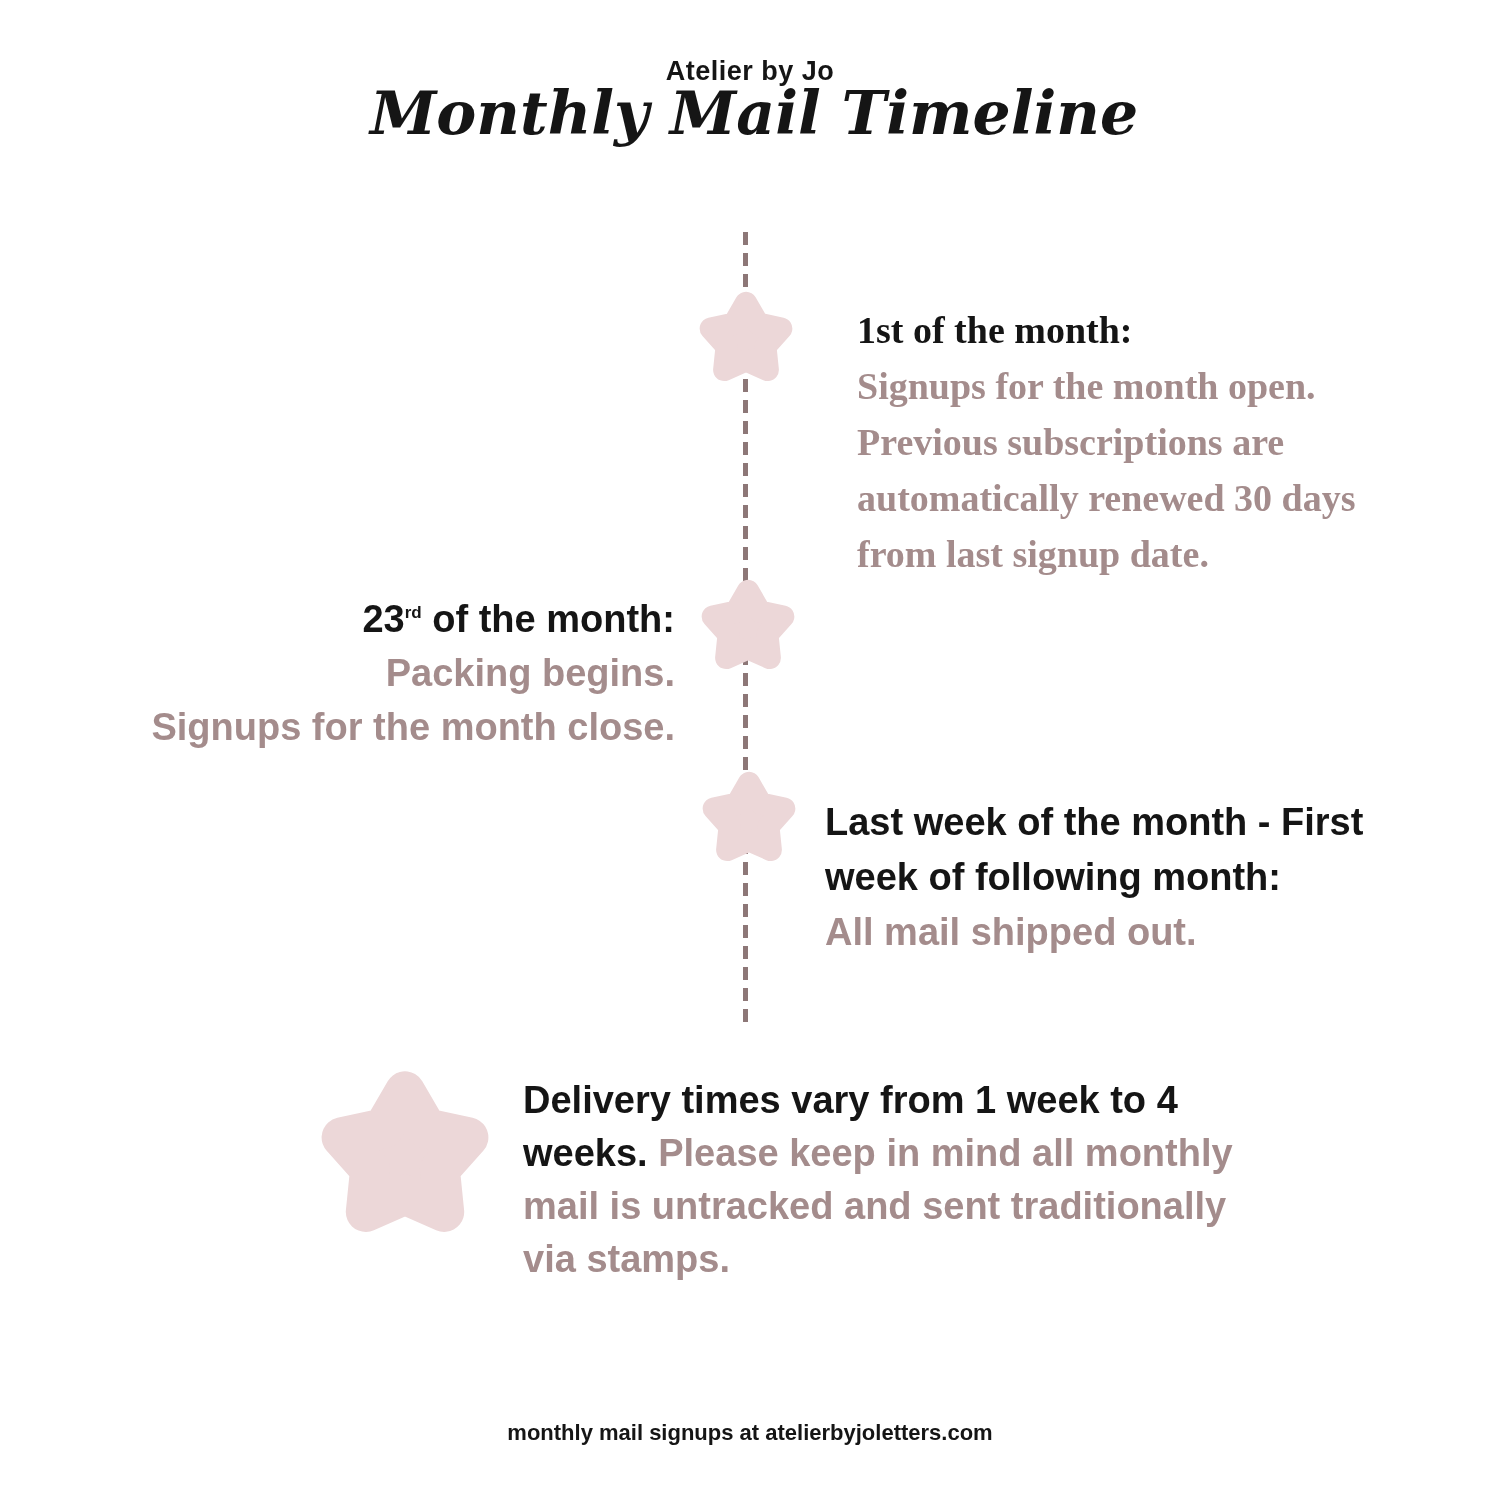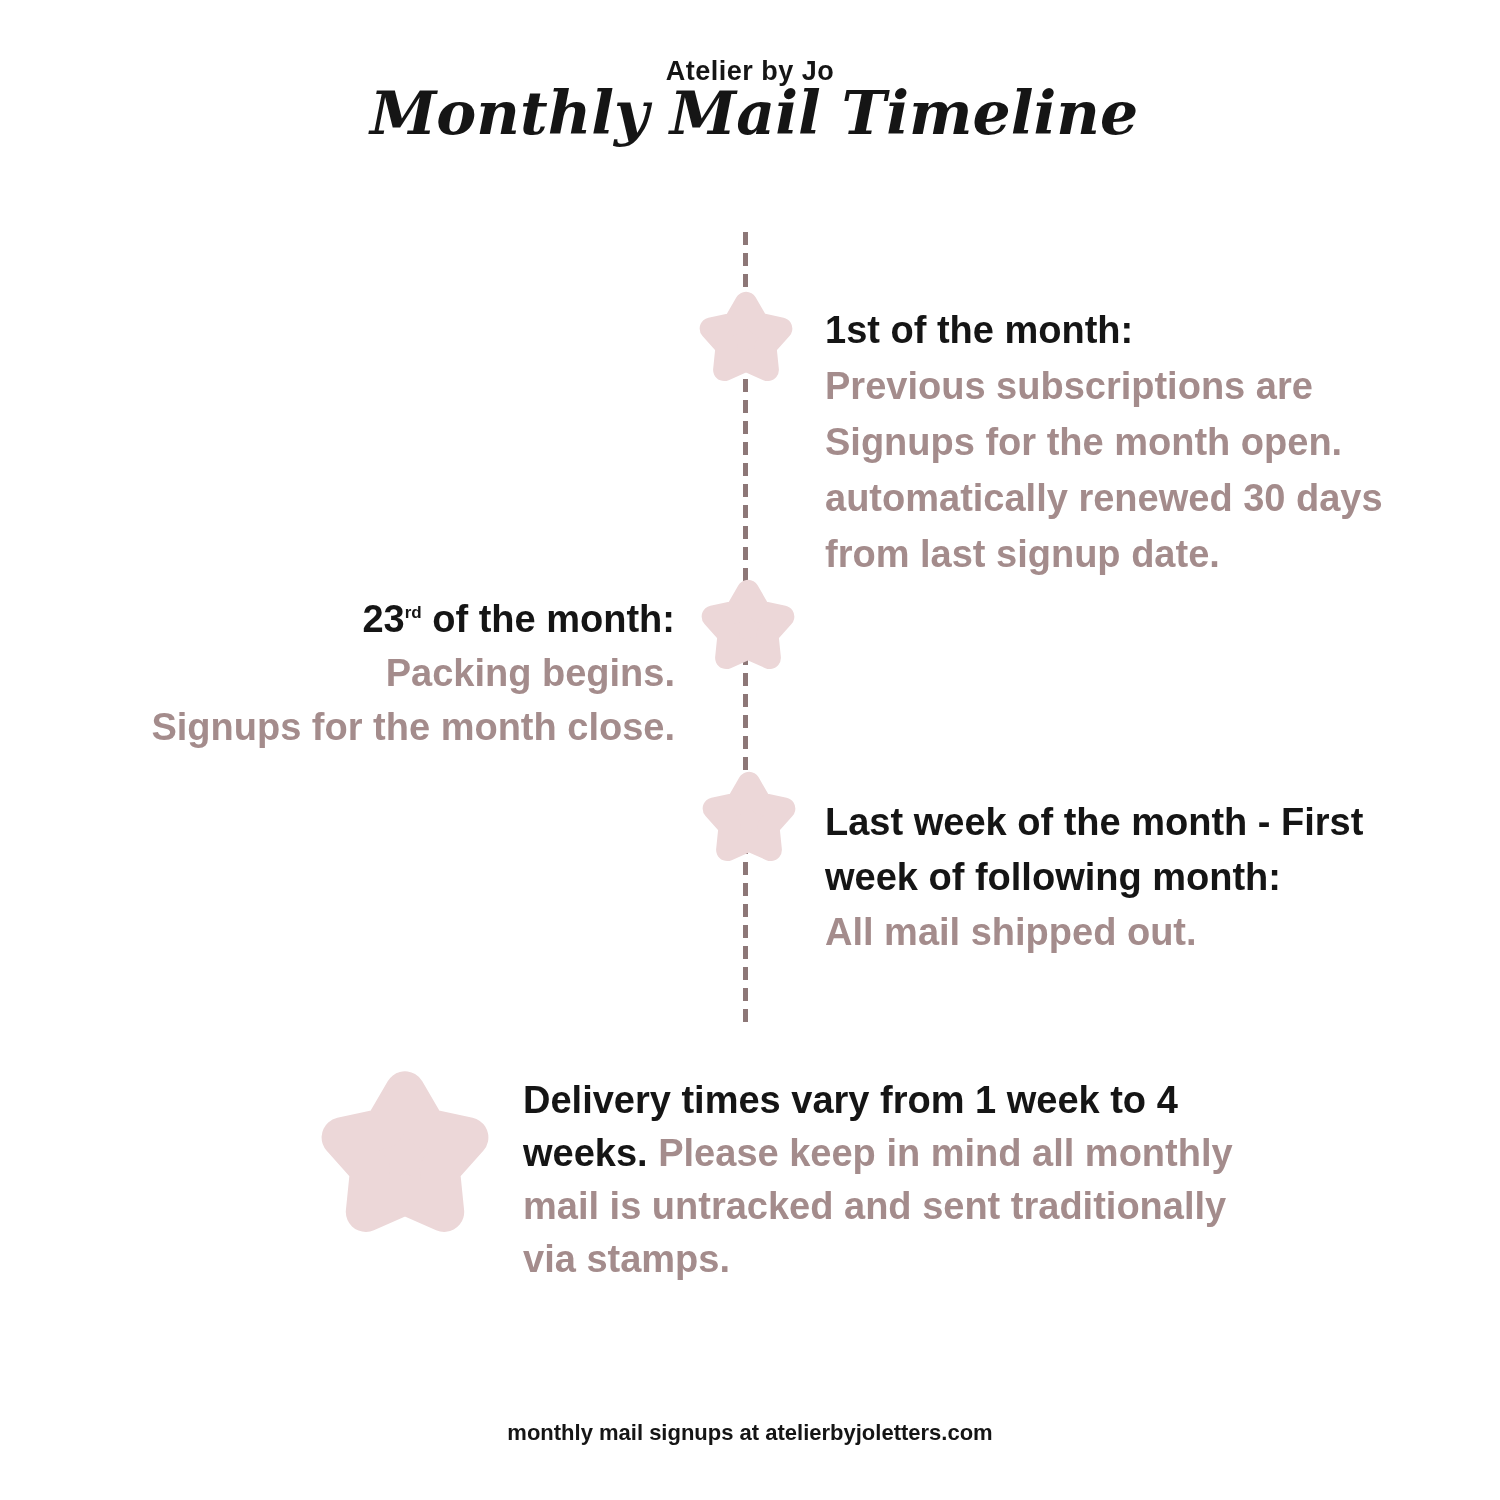--- a/index.html
+++ b/index.html
@@ -32,21 +32,21 @@
   .star.s1 { left:696px; top:290px; width:100px; height:100px; }
   .star.s2 { left:698px; top:578px; width:100px; height:100px; }
   .star.s3 { left:699px; top:770px; width:100px; height:100px; }
   .star.s4 { left:315px; top:1068px; width:180px; height:180px; }
 
   .entry { position:absolute; font-weight:700; font-size:38px; line-height:56px; }
   .heading { color: var(--heading-black, #151515); }
   .body    { color: var(--body-mauve, #a48c8c); }
   sup { font-size:17px; line-height:0; }
 
-  .entry1 { left:825px; top:302px; width:620px; }
+  .entry1 { left:857px; top:302px; width:620px;font-family:Liberation Serif, serif; }
   .entry2 { left:115px; top:592px; width:560px; text-align:right; line-height:54px; }
   .entry3 { left:825px; top:795px; width:620px; line-height:55px; }
   .note   { left:515px; top:1074px; width:745px; line-height:53px;margin-left:8px; }
   .note .black { color: var(--heading-black, #151515); }
   .note .mauve { color: var(--body-mauve, #a48c8c); }
 
   .footer {
     position:absolute; top:1420px; left:0; width:100%; text-align:center;
     font-weight:700; font-size:22px; color: var(--heading-black, #151515);
   }
@@ -70,22 +70,22 @@
   <svg class="star s3" viewBox="-135 -135 270 270" aria-hidden="true">
     <path d="M0,-100 L32.3,-44.5 L95.1,-30.9 L52.3,17 L58.8,80.9 L0,55 L-58.8,80.9 L-52.3,17 L-95.1,-30.9 L-32.3,-44.5 Z" fill="currentColor" stroke="currentColor" stroke-width="60" stroke-linejoin="round"></path>
   </svg>
   <svg class="star s4" viewBox="-135 -135 270 270" aria-hidden="true">
     <path d="M0,-100 L32.3,-44.5 L95.1,-30.9 L52.3,17 L58.8,80.9 L0,55 L-58.8,80.9 L-52.3,17 L-95.1,-30.9 L-32.3,-44.5 Z" fill="currentColor" stroke="currentColor" stroke-width="60" stroke-linejoin="round"></path>
   </svg>
 
   <div class="entry entry1">
     <div class="heading">1st of the month:</div>
     <div class="body">
+      <div>Signups for the month open.</div>
       <div>Previous subscriptions are</div>
-      <div>Signups for the month open.</div>
       <div>automatically renewed 30 days</div>
       <div>from last signup date.</div>
     </div>
   </div>
 
   <div class="entry entry2">
     <div class="heading"><span>23</span><sup>rd</sup><span> of the month:</span></div>
     <div class="body">
       <div>Packing begins.</div>
       <div>Signups for the month close.</div>

